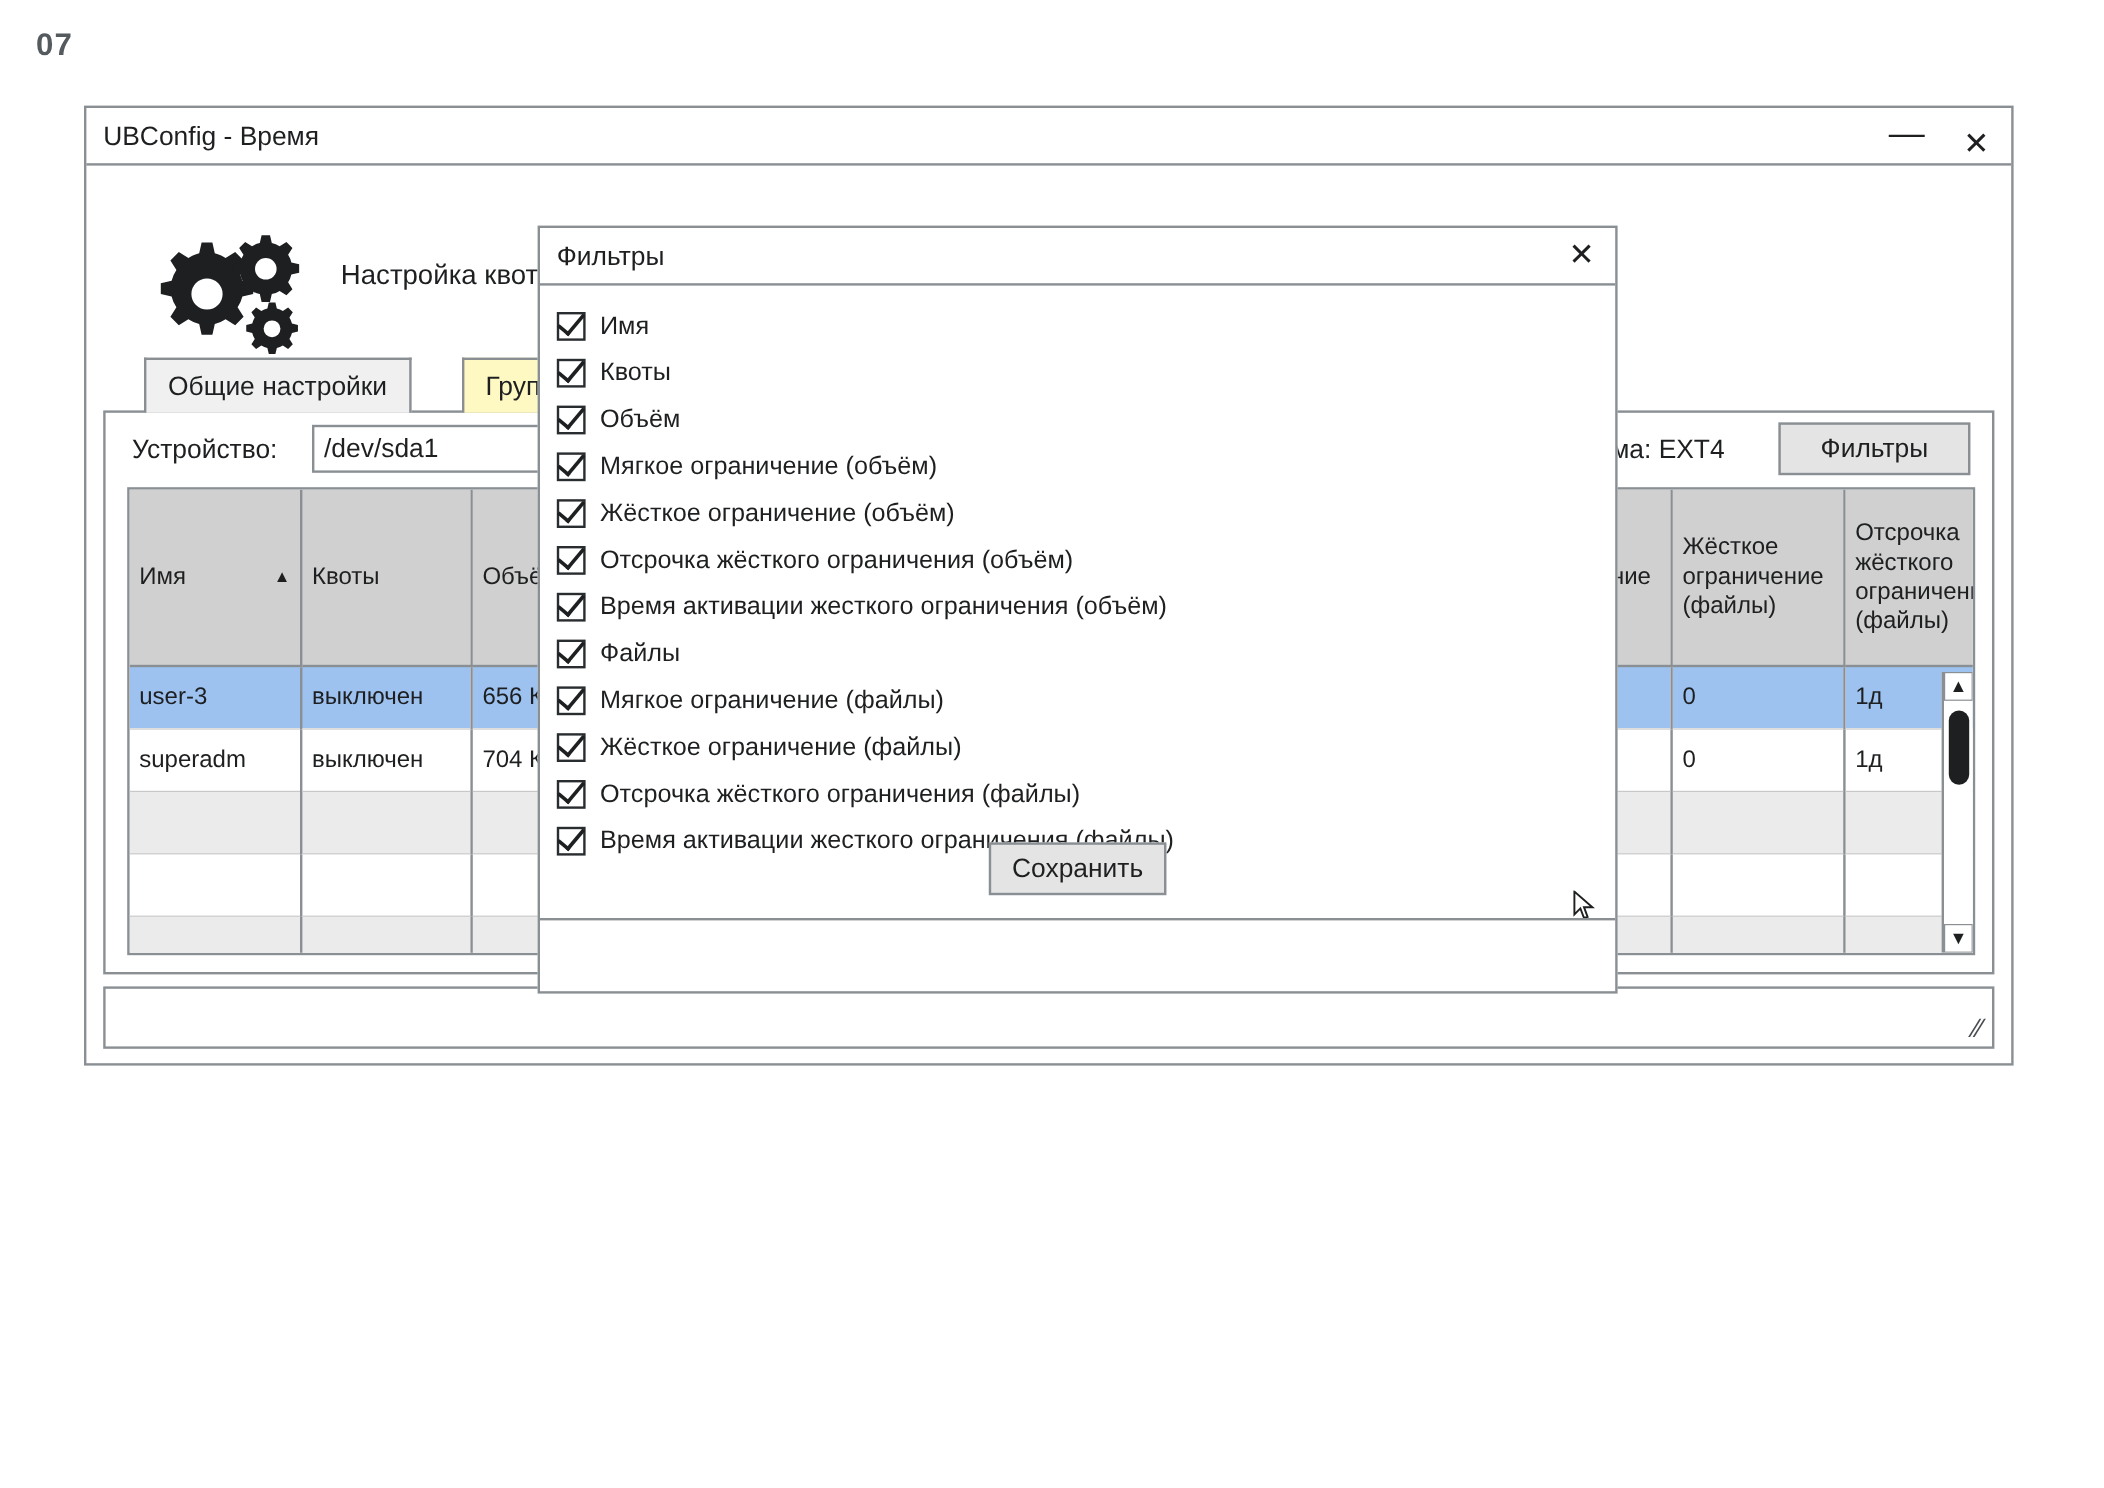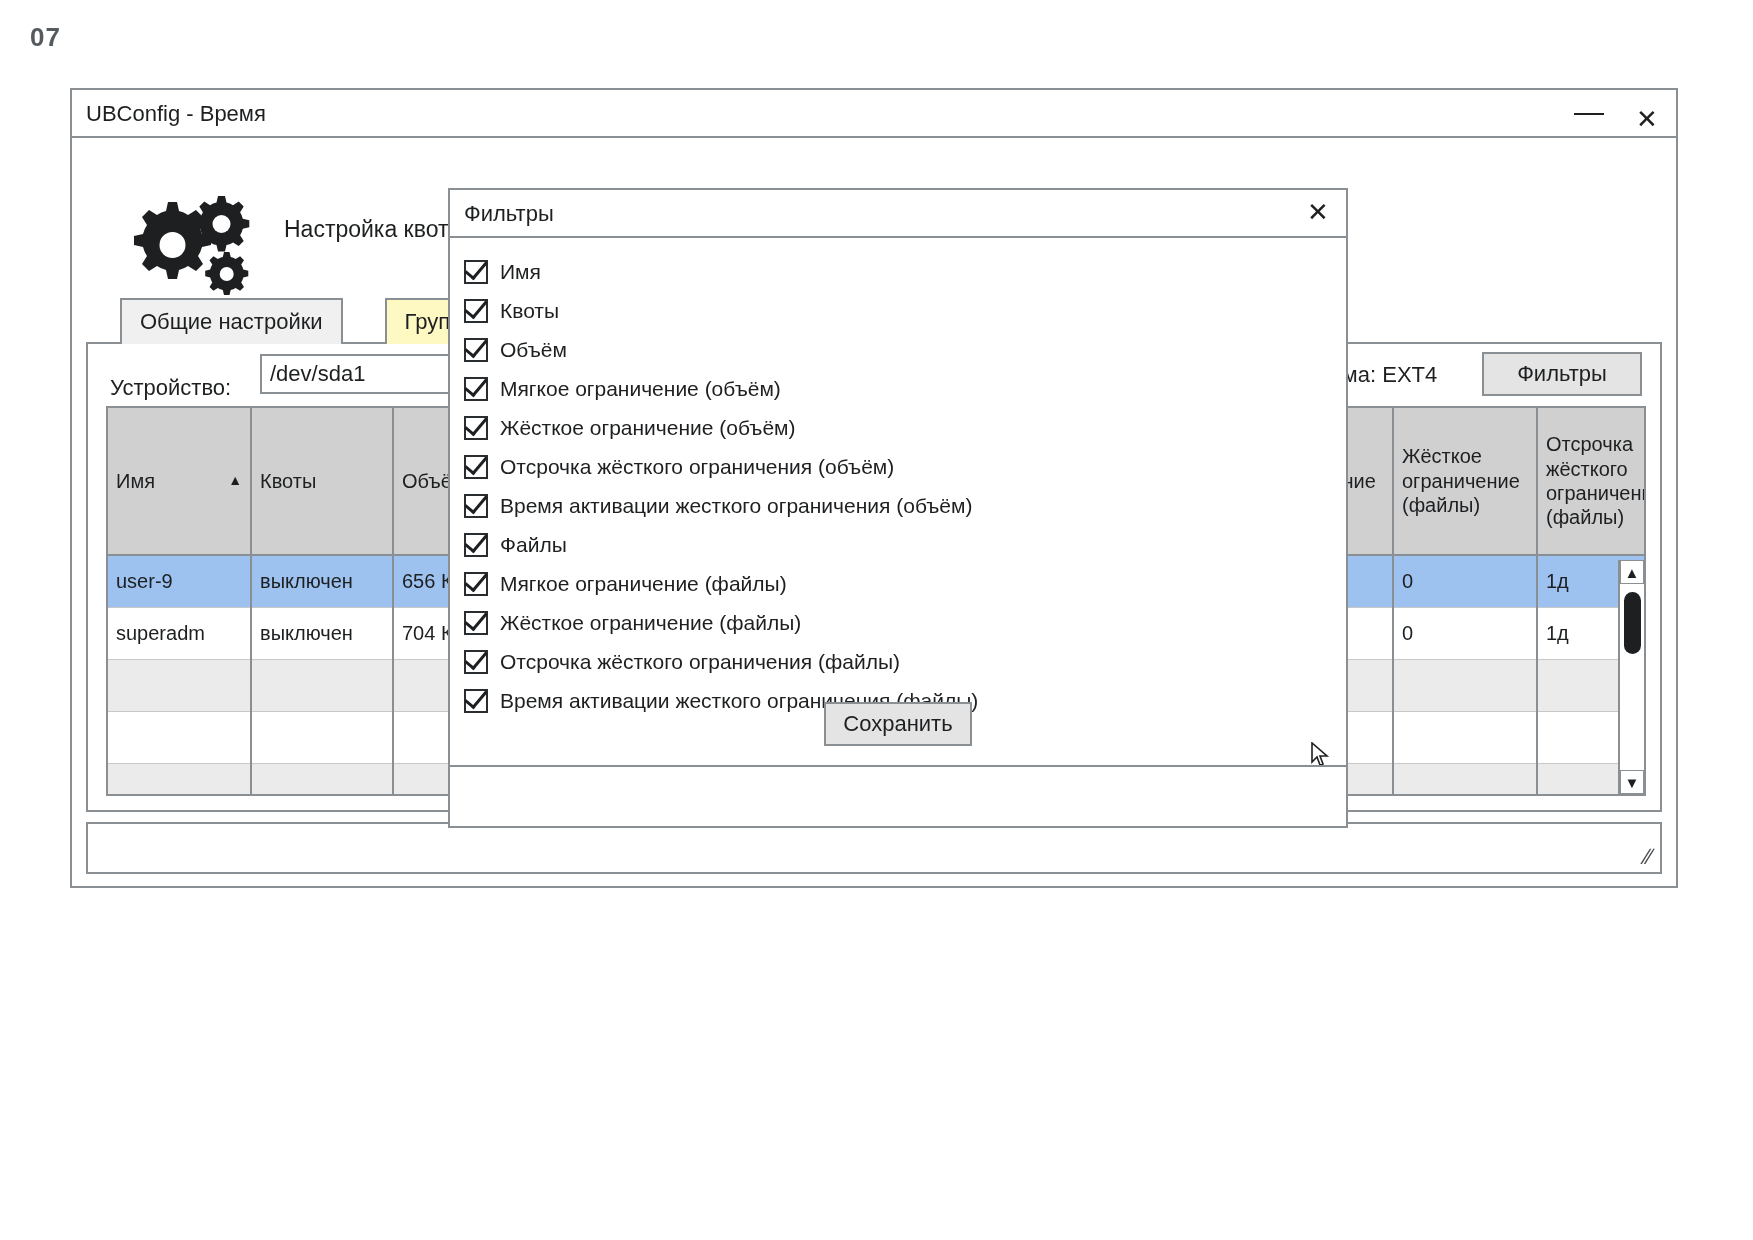--- a/index.html
+++ b/index.html
@@ -136,21 +136,21 @@
     background: #ffffff;
   }
 
   .toolbar {
     position: relative;
     height: 62px;
   }
   .lbl-device {
     position: absolute;
     left: 22px;
-    top: 31px;
+    top: 18px;
     font-size: 22px;
     color: #1d1f21;
   }
   .device-input {
     position: absolute;
     left: 172px;
     top: 10px;
     width: 300px;
     height: 40px;
     border: 2px solid #8a8f94;
@@ -467,21 +467,21 @@
               <th style="width:128px">Время активации жесткого ограничения (объём)</th>
               <th style="width:110px">Файлы</th>
               <th style="width:126px">Мягкое ограничение (файлы)</th>
               <th style="width:126px">Жёсткое ограничение (файлы)</th>
               <th style="width:126px">Отсрочка жёсткого ограничения (файлы)</th>
 
             </tr>
           </thead>
           <tbody>
             <tr class="selected">
-              <td>user-9</td>
+              <td>user-3</td>
               <td>выключен</td>
               <td>656 К</td>
               <td>0 К</td>
               <td>0 К</td>
               <td>1д</td>
               <td></td>
               <td>43</td>
               <td>0</td>
               <td>0</td>
               <td>1д</td>

